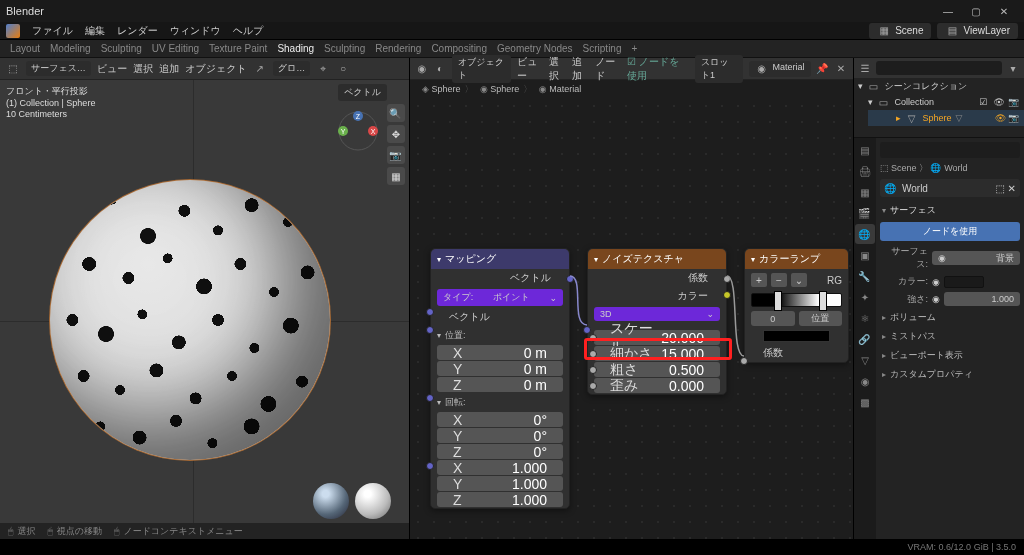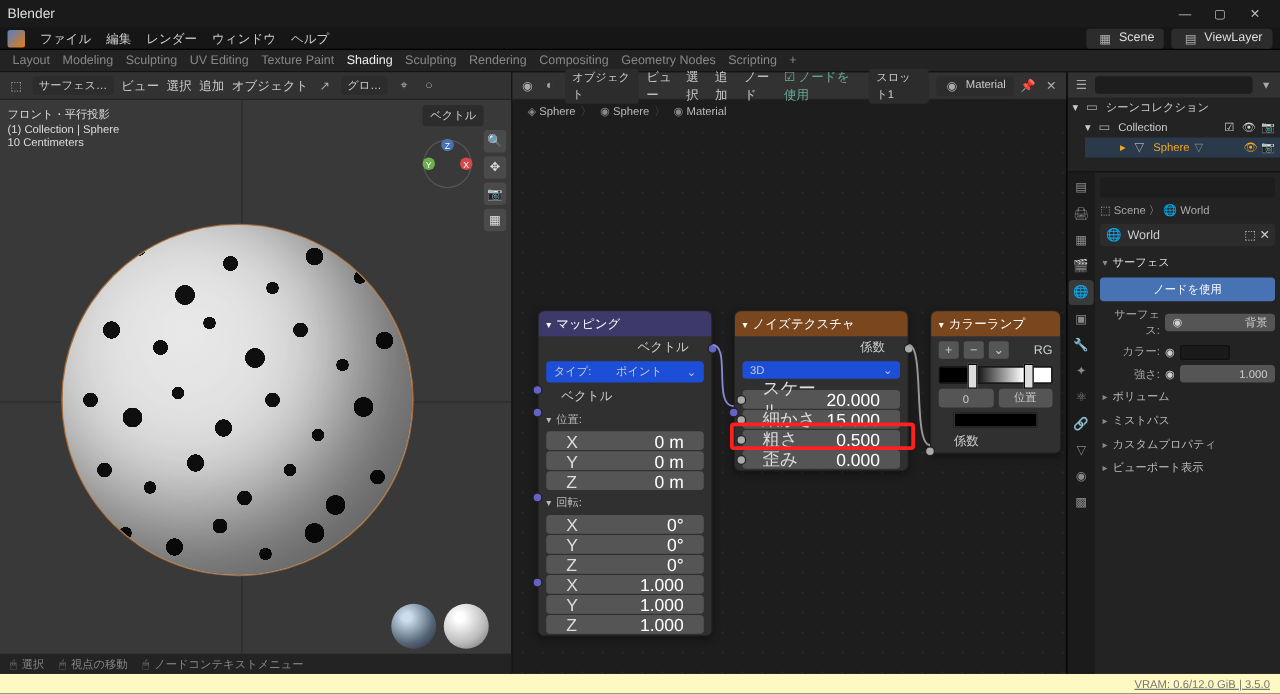--- a/index.html
+++ b/index.html
@@ -102,21 +102,21 @@
   .n-ramp .nh { background:#79461d;}
   .node .row { display:flex; align-items:center; justify-content:space-between; padding:2px 18px; font-size:10px; color:#ccc; min-height:16px;}
   .node .row.out { justify-content:flex-end;}
   .node .row.in { justify-content:flex-start;}
   .node .field { background:#555; border-radius:3px; height:15px; display:flex; align-items:center; justify-content:space-between; padding:0 16px; margin:1px 6px; font-size:14px; color:#eee; position:relative;}
   .node .field .lab{ color:#ddd;}
   .node .field .val{ color:#fff;}
   .node .socket { width:8px; height:8px; border-radius:50%; background:#777; border:1px solid #222; position:absolute;}
   .node .sk-l { left:-5px;}
   .node .sk-r { right:-5px;}
-  .node .drop { background:#1d4ed8; margin:2px 6px; padding:2px 6px; border-radius:3px; font-size:9px; display:flex; justify-content:space-between; align-items:center;}
+  .node .drop { background:#6d28d9; margin:2px 6px; padding:2px 6px; border-radius:3px; font-size:9px; display:flex; justify-content:space-between; align-items:center;}
   .node .sec { padding:3px 6px 2px; font-size:9px; color:#bbb; display:flex; align-items:center; gap:4px;}
   .node .sec::before{content:"▾"; font-size:8px;}
   .highlight { position:absolute; border:3px solid #ff2020; border-radius:3px;}
   .ramp-row { display:flex; gap:4px; padding:4px 6px; align-items:center;}
   .ramp-row .btn { background:#555; width:16px; height:14px; border-radius:2px; display:flex; align-items:center; justify-content:center; font-size:10px;}
   .ramp-bar { margin:2px 6px; height:14px; background:linear-gradient(90deg,#000 30%,#fff 75%); border:1px solid #111; border-radius:2px; position:relative;}
   .ramp-bar .stop { position:absolute; top:-3px; width:8px; height:20px; background:#ddd; border:1px solid #000; }
   .posrow { display:flex; gap:4px; padding:2px 6px;}
   .posrow .f { flex:1; background:#555; border-radius:3px; height:15px; display:flex; align-items:center; justify-content:center; font-size:9px;}
 
@@ -140,21 +140,21 @@
   .panel .ph { font-size:9px; color:#ddd; padding:3px 2px; display:flex; align-items:center; gap:4px;}
   .panel .ph::before{content:"▾"; font-size:8px; color:#888;}
   .use-nodes { background:#4772b3; text-align:center; padding:3px; border-radius:3px; font-size:9px; color:#fff; margin:2px 0;}
   .prow { display:flex; align-items:center; font-size:9px; padding:2px 0; gap:4px;}
   .prow .pl { width:48px; text-align:right; color:#aaa;}
   .prow .pv { flex:1; background:#555; border-radius:3px; height:14px; display:flex; align-items:center; padding:0 6px; justify-content:space-between;}
   .prow .col-sw { width:40px; height:12px; background:#1a1a1a; border:1px solid #111; border-radius:2px;}
   .collapsed { font-size:9px; color:#bbb; padding:3px 2px; display:flex; align-items:center; gap:4px;}
   .collapsed::before{content:"▸"; font-size:8px; color:#888;}
 
-  .statusbar { height:16px; background:#fef9c3; display:flex; align-items:center; padding:0 8px; font-size:9px; color:#777;text-decoration:underline;}
+  .statusbar { height:16px; background:#000000; display:flex; align-items:center; padding:0 8px; font-size:9px; color:#777;}
   .statusbar .sr { margin-left:auto;}
 </style>
 </head>
 <body>
 
 <div class="win-titlebar">
   <div class="win-title">Blender</div>
   <div class="win-btn">―</div>
   <div class="win-btn">▢</div>
   <div class="win-btn win-close">✕</div>
@@ -341,20 +341,24 @@
       </div>
 
       <div class="node n-noise" style="top:150px; left:177px;">
         <div class="nh">
             <span class="tw">▾</span>
             <span>ノイズテクスチャ</span>
           </div>
         <div class="row out">
             <span>係数</span>
             <div class="socket sk-r" style="top:26px;background:#aaa"></div>
+          </div>
+        <div class="row out">
+            <span>カラー</span>
+            <div class="socket sk-r" style="top:42px;background:#c7c729"></div>
           </div>
         <div class="drop">
             <span>3D</span>
             <span>⌄</span>
           </div>
         <div style="height:6px"></div>
         <div class="socket sk-l" style="top:77px;background:#6363c7"></div>
         <div class="field">
             <span class="lab">スケール</span>
             <span class="val">20.000</span>
@@ -487,22 +491,22 @@
               <div class="pl">強さ:</div>
               <span>◉</span>
               <div class="pv">
                 <span></span>
                 <span>1.000</span>
               </div>
             </div>
         </div>
         <div class="collapsed">ボリューム</div>
         <div class="collapsed">ミストパス</div>
+        <div class="collapsed">ビューポート表示</div>
         <div class="collapsed">カスタムプロパティ</div>
-        <div class="collapsed">ビューポート表示</div>
       </div>
     </div>
   </div>
 </div>
 
 <div class="statusbar">
   <div class="sr">VRAM: 0.6/12.0 GiB | 3.5.0</div>
 </div>
 
 </body></html>

